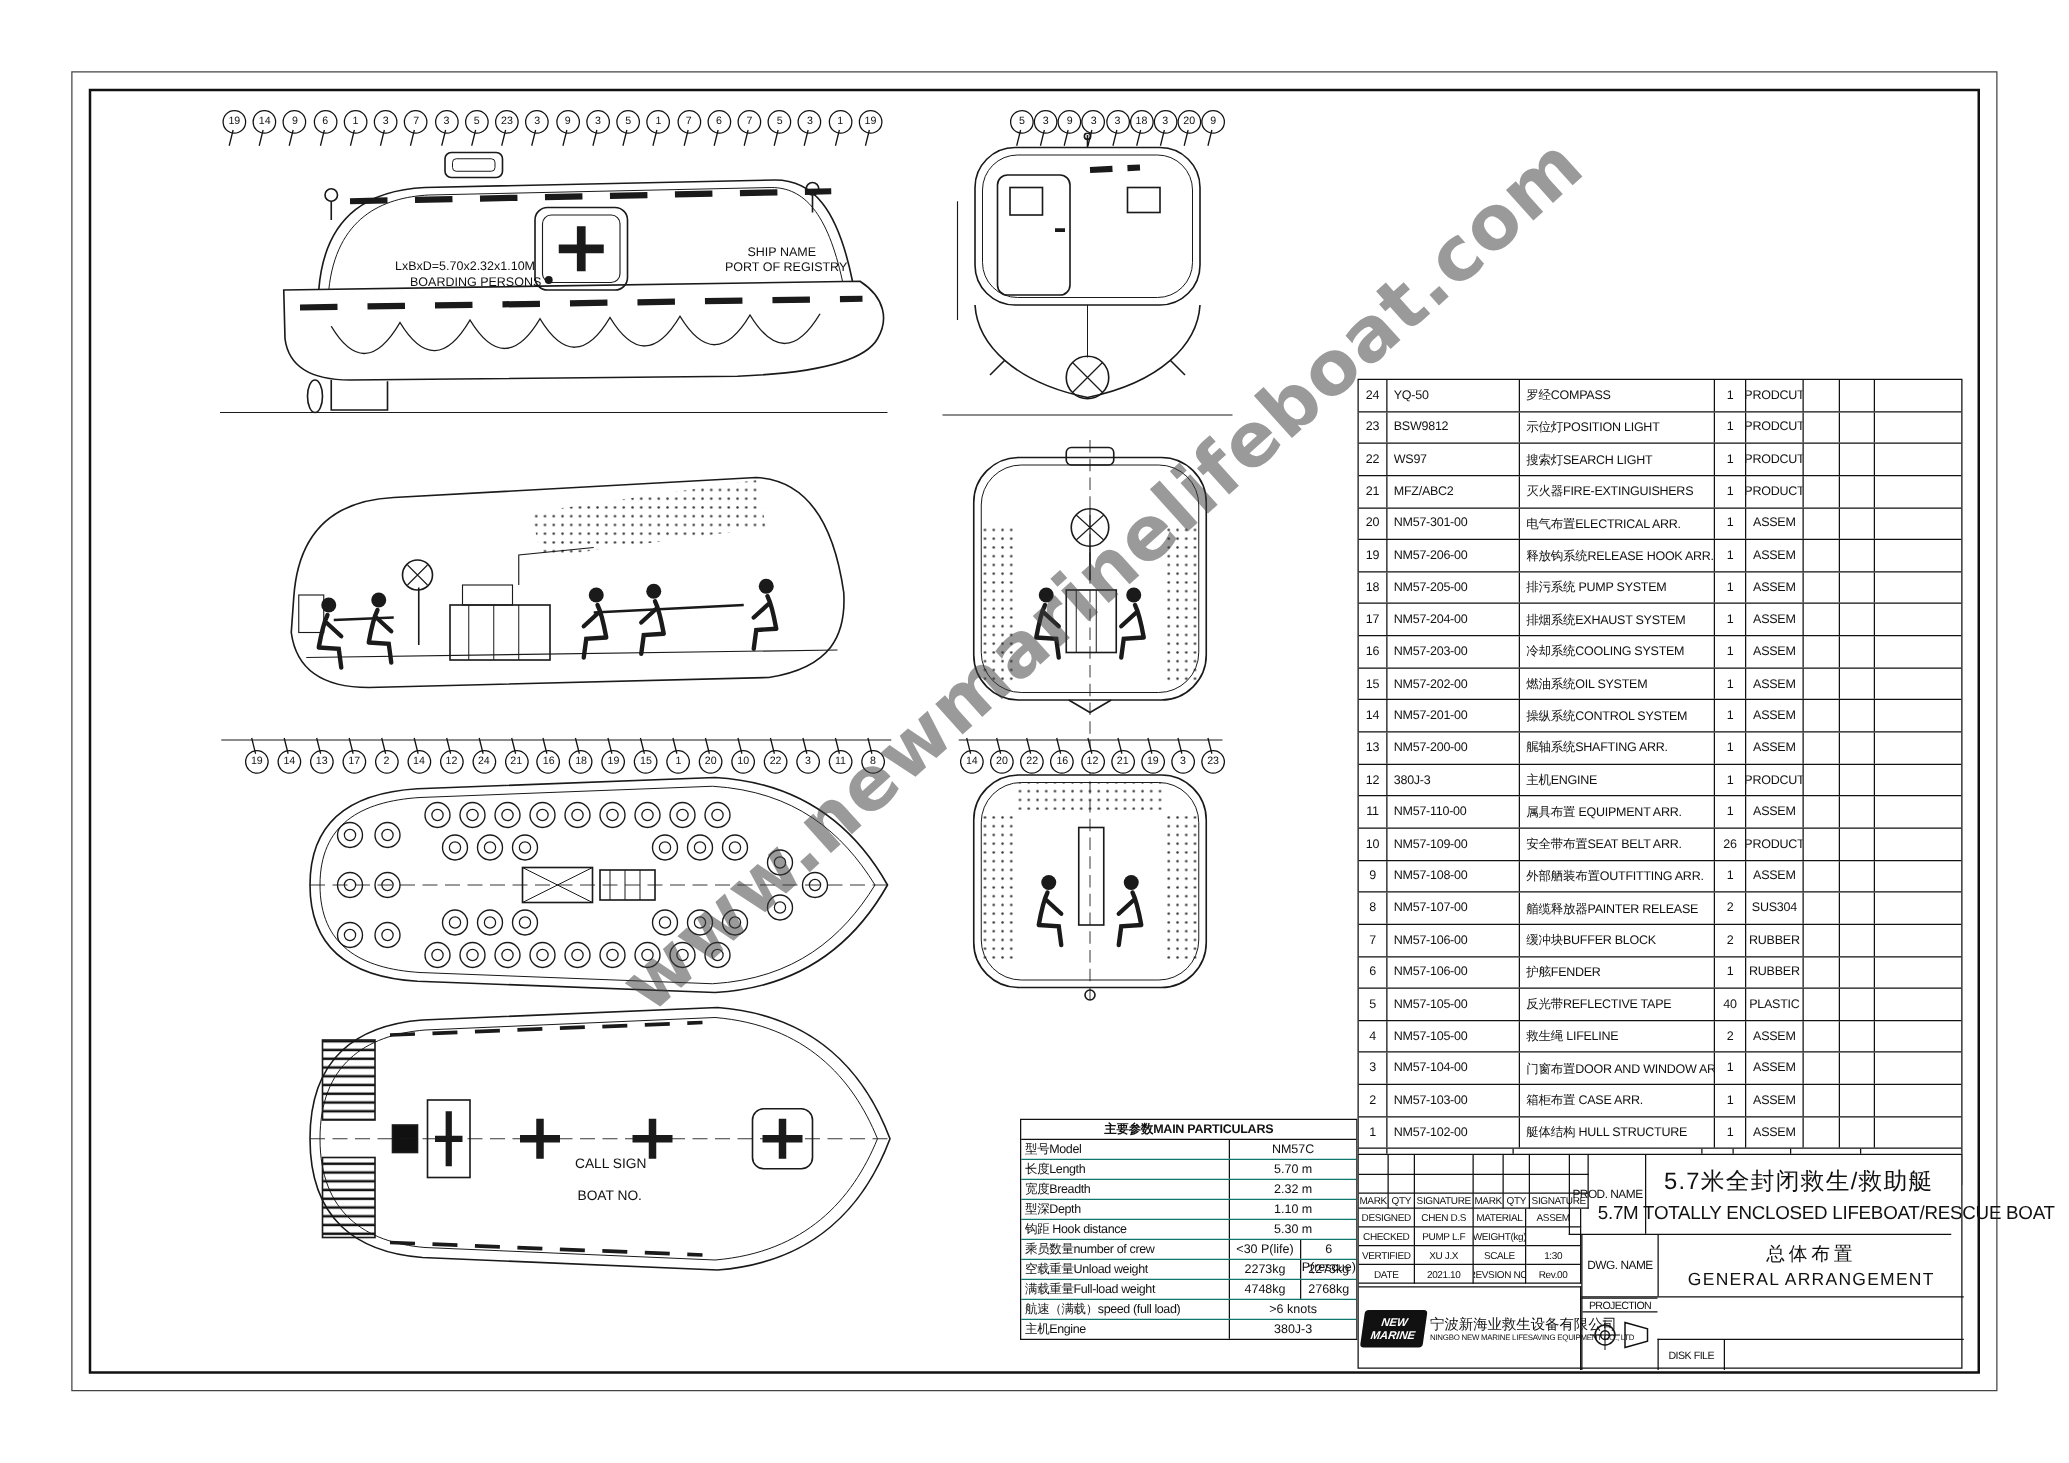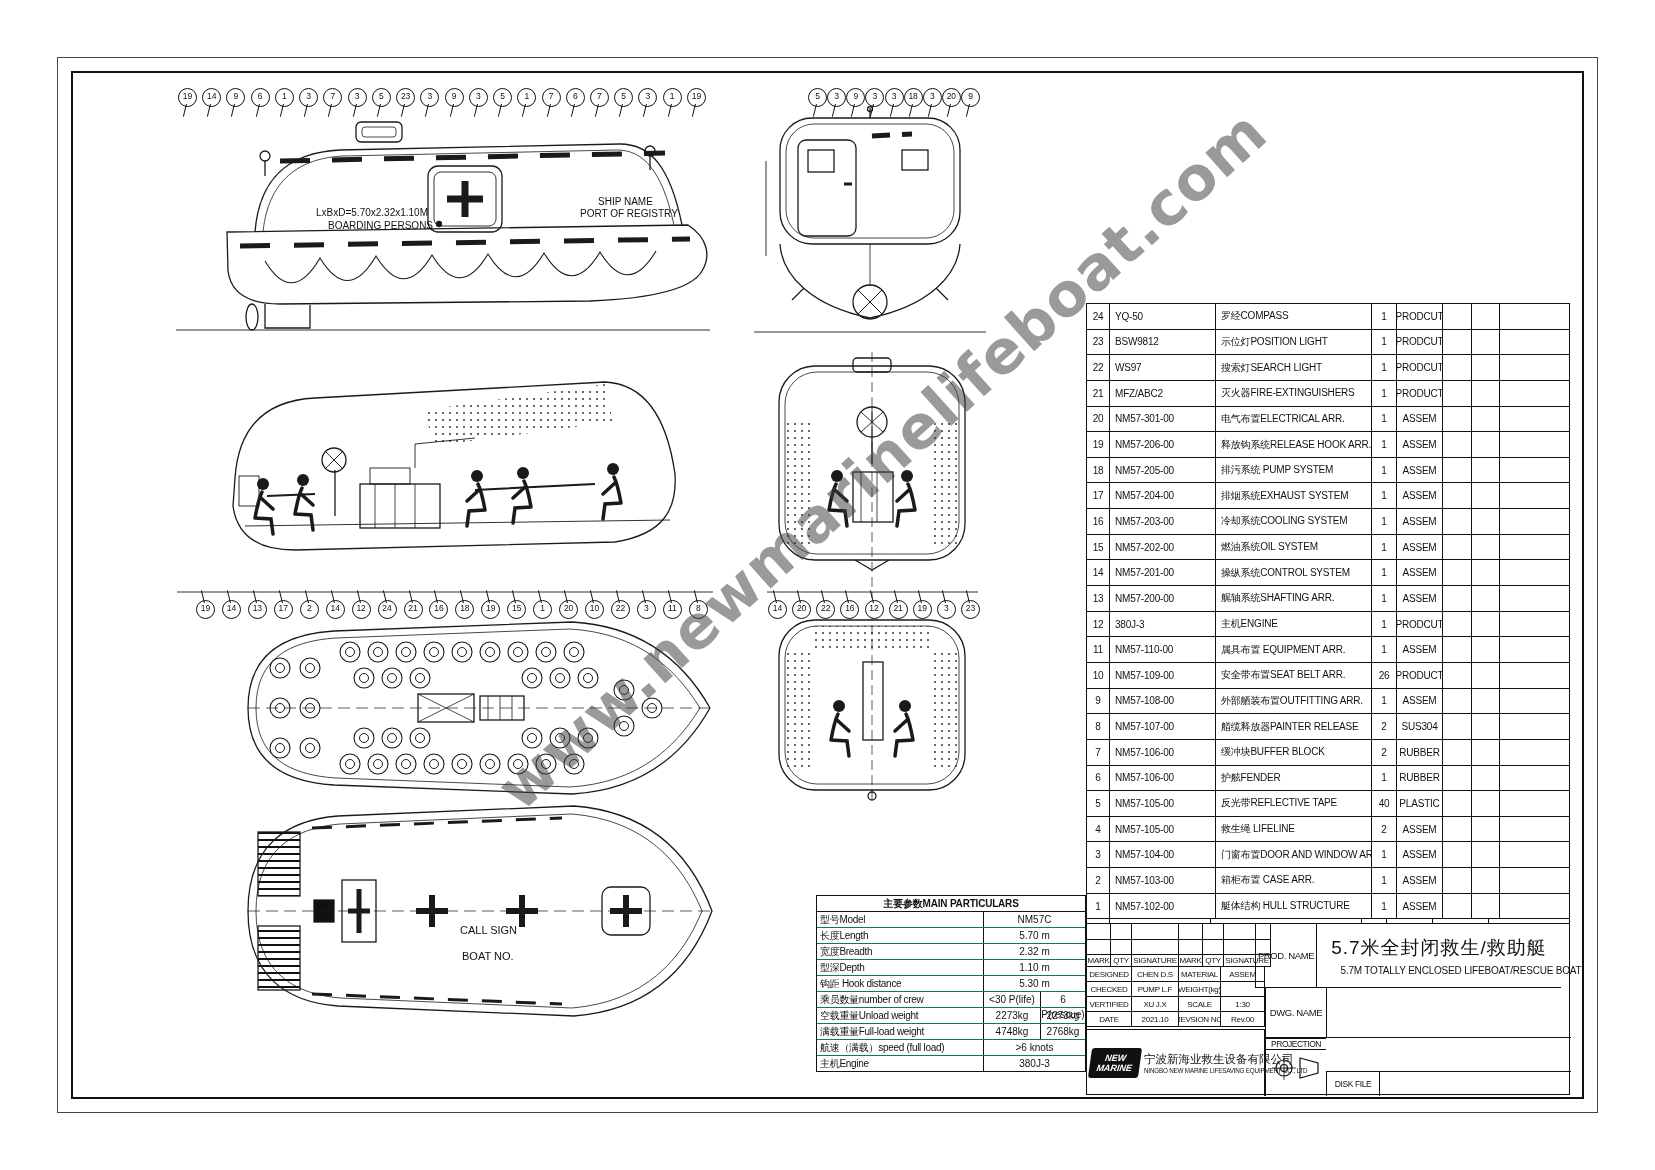--- a/index.html
+++ b/index.html
@@ -72,21 +72,21 @@
   #company-txt{display:flex;flex-direction:column;justify-content:flex-start;}
   #company-cn{font-size:11.5px;white-space:nowrap;}
   #company-en{font-size:6.3px;white-space:nowrap;letter-spacing:-.2px;}
   #prod-row{left:168px;top:0;width:306px;height:64px;border-left:1px solid #111;border-bottom:1px solid #111;}
   #dwg-row{left:178px;top:64px;width:306px;height:50px;border-left:1px solid #111;border-bottom:1px solid #111;}
   .tb-label{position:absolute;left:0;top:0;width:60px;height:100%;border-right:1px solid #111;
       display:flex;align-items:center;justify-content:center;font-size:9.5px;letter-spacing:-.4px;}
   .tb-content{position:absolute;left:61px;top:0;right:0;height:100%;display:flex;flex-direction:column;
       align-items:center;justify-content:center;}
   #prod-cn{font-size:19px;letter-spacing:1px;}
-  #prod-en{font-size:10px;margin-top:4px;letter-spacing:-.2px;white-space:nowrap;padding-left:44px;}
+  #prod-en{font-size:15px;margin-top:4px;letter-spacing:-.2px;white-space:nowrap;padding-left:44px;}
   #dwg-cn{font-size:15px;letter-spacing:3px;}
   #dwg-en{font-size:14px;letter-spacing:1px;margin-top:2px;}
   #projection-cell{left:178px;top:114px;width:61px;height:58px;border-left:1px solid #111;border-top:1px solid #111;
       display:flex;flex-direction:column;align-items:center;}
   #projection-label{font-size:8.5px;border-bottom:1px solid #111;width:100%;text-align:center;letter-spacing:-.5px;}
   #dwgno-row{left:239px;top:114px;width:245px;height:33px;border-left:1px solid #111;border-top:1px solid #111;}
   #diskfile-row{left:239px;top:147px;width:245px;height:25px;border-left:1px solid #111;border-top:1px solid #111;}
   .small-label{position:absolute;left:0;top:0;width:52px;height:100%;border-right:1px solid #111;
       display:flex;align-items:center;justify-content:center;font-size:8.5px;letter-spacing:-.4px;}
   #dwgno-val{position:absolute;left:53px;right:0;height:100%;display:flex;align-items:center;
@@ -747,20 +747,24 @@
     </div>
     <div class="abs" id="prod-row">
       <div class="tb-label">PROD. NAME</div>
       <div class="tb-content">
         <span id="prod-cn">5.7米全封闭救生/救助艇</span>
         <span id="prod-en">5.7M TOTALLY ENCLOSED LIFEBOAT/RESCUE BOAT</span>
       </div>
     </div>
     <div class="abs" id="dwg-row">
       <div class="tb-label">DWG. NAME</div>
+      <div class="tb-content">
+        <span id="dwg-cn">总体布置</span>
+        <span id="dwg-en">GENERAL ARRANGEMENT</span>
+      </div>
     </div>
     <div class="abs" id="projection-cell">
       <div id="projection-label">PROJECTION</div>
       <svg width="52" height="36" viewBox="0 0 52 36">
         <g stroke="#111" fill="none" stroke-width="1.2">
           <circle cx="14" cy="18" r="8"></circle>
           <circle cx="14" cy="18" r="3.5"></circle>
           <line x1="2" y1="18" x2="26" y2="18" stroke-width="0.8"></line>
           <line x1="14" y1="6" x2="14" y2="30" stroke-width="0.8"></line>
           <path d="M30,8 L48,13 L48,23 L30,28 Z"></path>

